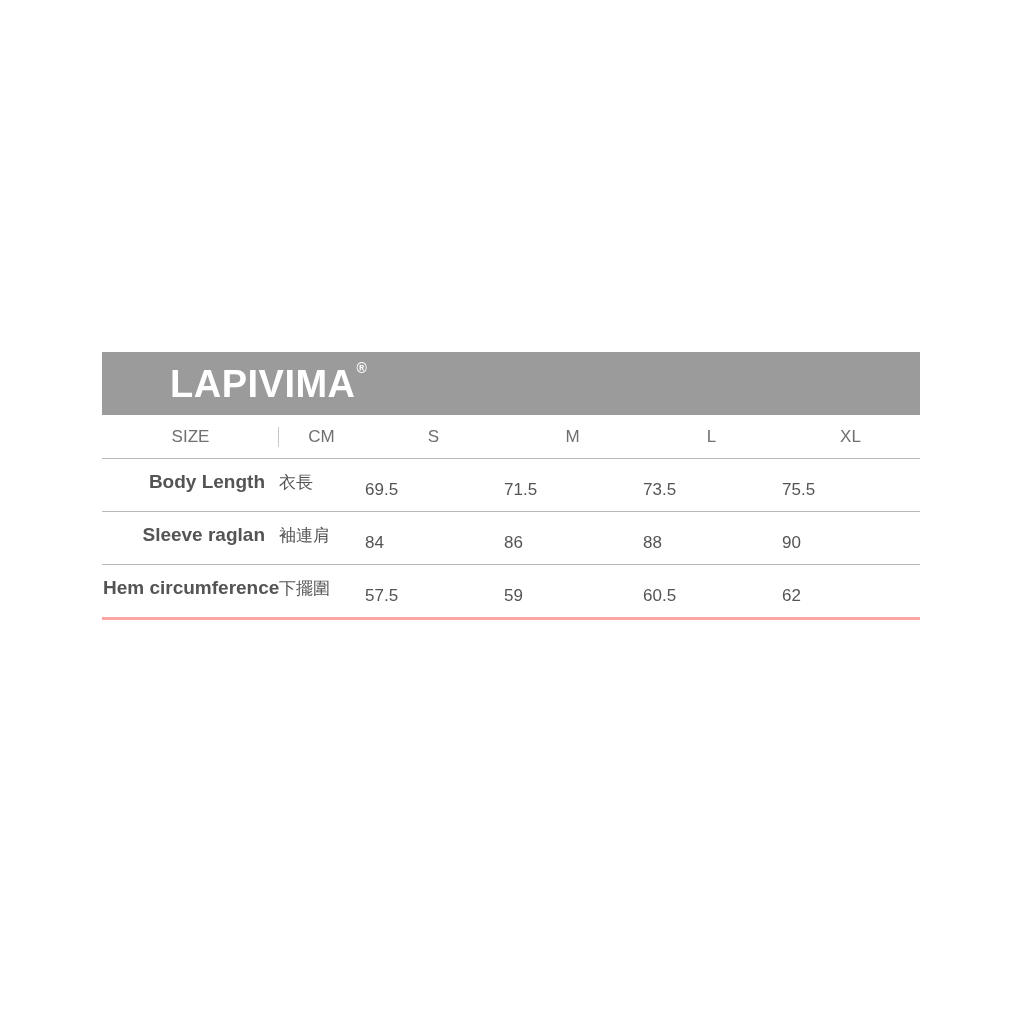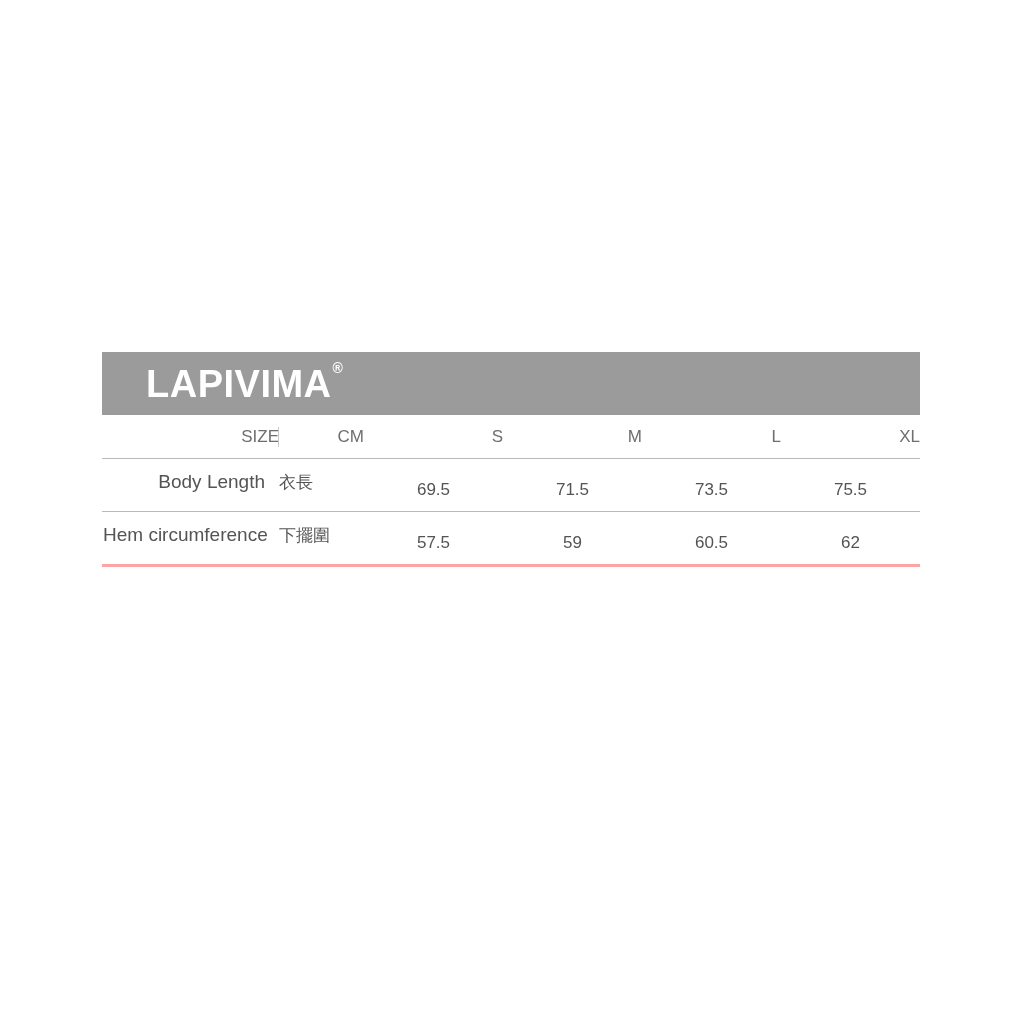--- a/index.html
+++ b/index.html
@@ -26,21 +26,21 @@
     left: 102px;
     top: 352px;
     width: 818px;
   }
 
   .brand-bar {
     height: 63px;
     background: #9b9b9b;
     display: flex;
     align-items: center;
-    padding-left: 44px;
+    padding-left: 68px;
     box-sizing: border-box;
   }
   .brand-name {
     color: #ffffff;
     font-size: 38px;
     font-weight: bold;
     letter-spacing: 0.5px;
     line-height: 1;
     position: relative;
     white-space: nowrap;
@@ -63,21 +63,21 @@
   table.size-table col.c-label { width: 177px; }
   table.size-table col.c-cn    { width: 85px; }
   table.size-table col.c-val   { width: 139px; }
 
   table.size-table thead th {
     font-weight: normal;
     color: #6f6f6f;
     font-size: 17px;
     padding: 12px 0 11px 0;
     border-bottom: 1px solid #b9b9b9;
-    text-align: right;
+    text-align: center;
     vertical-align: middle;
   }
   table.size-table thead th.th-size {
     position: relative;
   }
   table.size-table thead th.th-size .divider {
     position: absolute;
     right: 0;
     top: 12px;
     bottom: 11px;
@@ -103,39 +103,39 @@
     white-space: nowrap;
   }
   td.lbl-cn {
     text-align: left;
     font-size: 17px;
     color: #4d4d4d;
     padding-left: 0px;
     white-space: nowrap;
   }
   td.val {
-    text-align: center;
     font-size: 17px;
     color: #4a4a4a;
   }
   
   td.val span {
     display: inline-block;
     position: relative;
     top: 5px;
   }
   td.lbl-cn span {
     display: inline-block;
     position: relative;
     top: -3px;
   }
   td.lbl-en span {
     display: inline-block;
     position: relative;
     top: -3px;
+    font-weight: bold;
   }
 </style>
 </head>
 <body>
 
 <div id="sheet">
 
   <div class="chart">
 
     <div class="brand-bar">
@@ -169,20 +169,28 @@
       <tbody>
         <tr>
           <td class="lbl-en"><span>Body Length</span></td>
           <td class="lbl-cn"><span>衣長</span></td>
           <td class="val"><span>69.5</span></td>
           <td class="val"><span>71.5</span></td>
           <td class="val"><span>73.5</span></td>
           <td class="val"><span>75.5</span></td>
         </tr>
         <tr>
+          <td class="lbl-en"><span>Sleeve raglan</span></td>
+          <td class="lbl-cn"><span>袖連肩</span></td>
+          <td class="val"><span>84</span></td>
+          <td class="val"><span>86</span></td>
+          <td class="val"><span>88</span></td>
+          <td class="val"><span>90</span></td>
+        </tr>
+        <tr>
           <td class="lbl-en"><span>Hem circumference</span></td>
           <td class="lbl-cn"><span>下擺圍</span></td>
           <td class="val"><span>57.5</span></td>
           <td class="val"><span>59</span></td>
           <td class="val"><span>60.5</span></td>
           <td class="val"><span>62</span></td>
         </tr>
       </tbody>
     </table>
 

